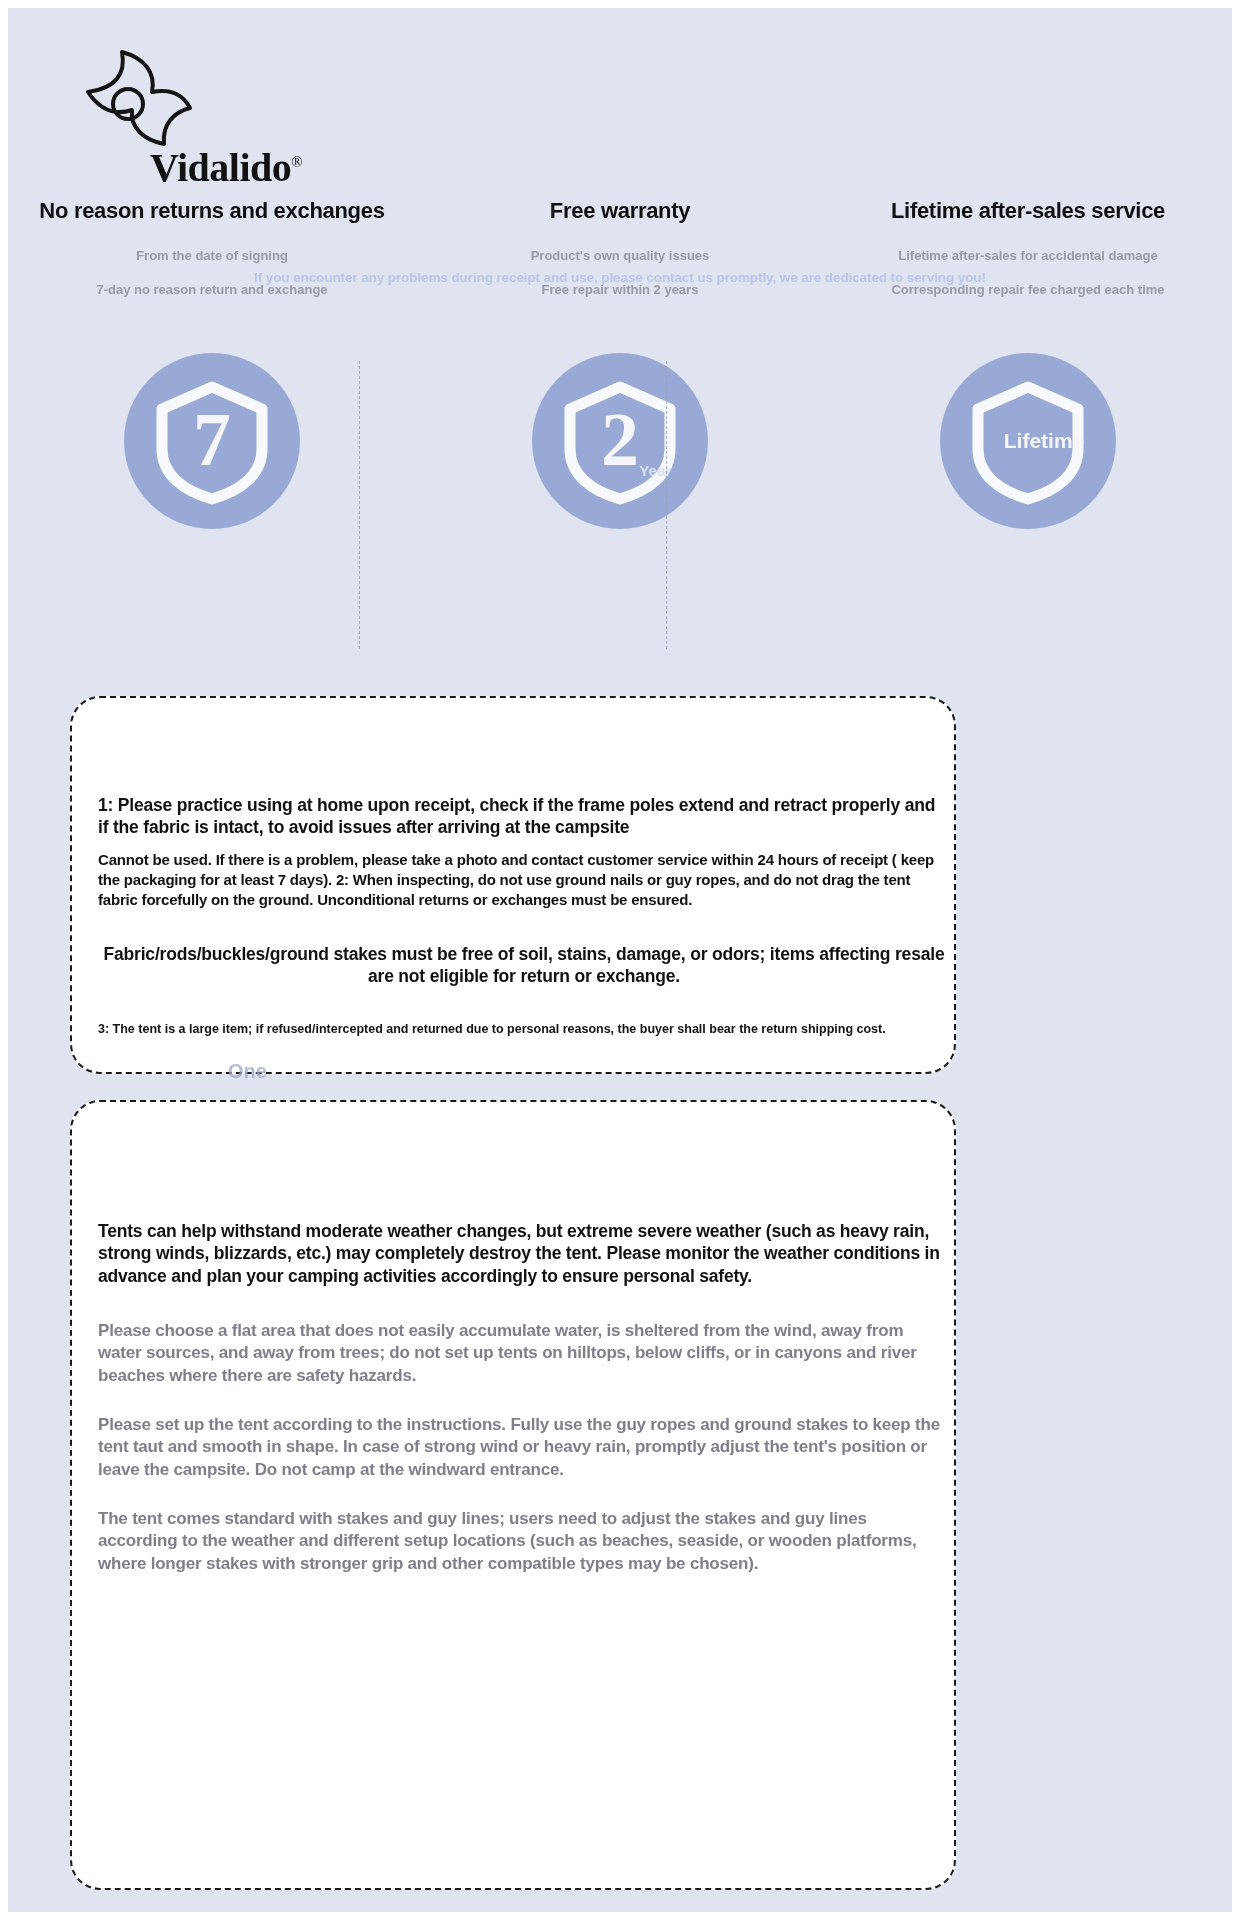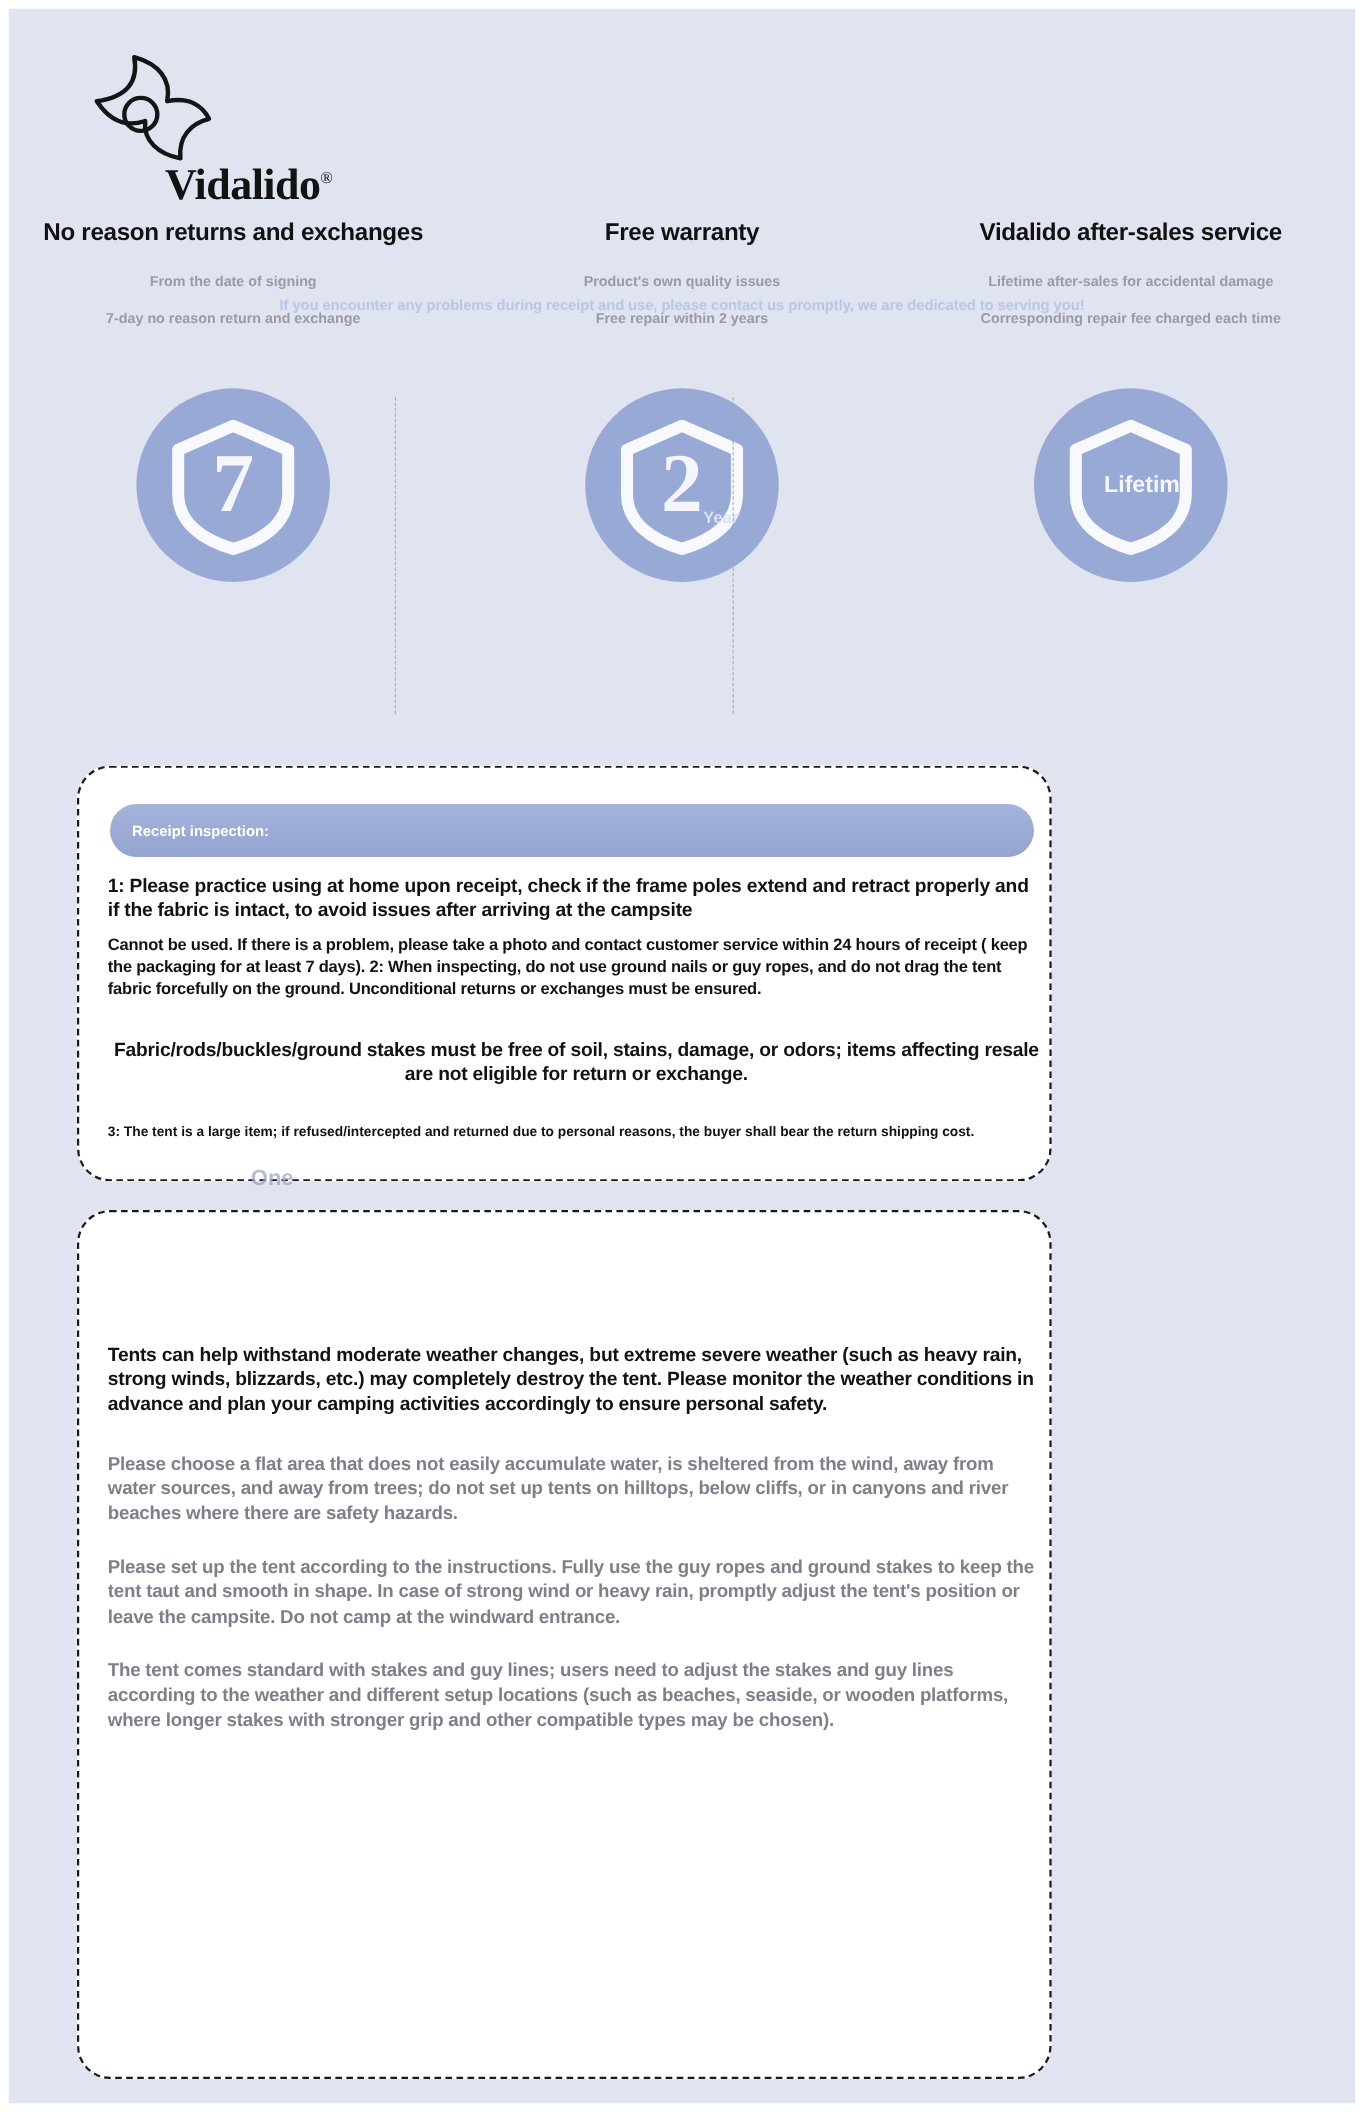--- a/index.html
+++ b/index.html
@@ -324,29 +324,26 @@
 
     <div class="badge-title">
       <div class="b-title" style="left:0px; top:0px; width:408px;">No reason returns and exchanges</div>
       <div class="b-sub1" style="left:0px; top:50px; width:408px;">From the date of signing</div>
       <div class="b-sub2" style="left:0px; top:84px; width:408px;">7-day no reason return and exchange</div>
 
       <div class="b-title" style="left:408px; top:0px; width:408px;">Free warranty</div>
       <div class="b-sub1" style="left:408px; top:50px; width:408px;">Product's own quality issues</div>
       <div class="b-sub2" style="left:408px; top:84px; width:408px;">Free repair within 2 years</div>
 
-      <div class="b-title" style="left:816px; top:0px; width:408px;">Vidalido after-sales service</div>
+      <div class="b-title" style="left:816px; top:0px; width:408px;">Lifetime after-sales service</div>
       <div class="b-sub1" style="left:812px; top:50px; width:416px;">Lifetime after-sales for accidental damage</div>
       <div class="b-sub2" style="left:812px; top:84px; width:416px;">Corresponding repair fee charged each time</div>
     </div>
 
     <div class="panel panel-1">
-      <div class="pill">
-        <span class="pill-label">Receipt inspection:</span>
-      </div>
       <div class="para lvl-lg" style="top:96px;">1: Please practice using at home upon receipt, check if the frame poles extend and retract properly and if the fabric is intact, to avoid issues after arriving at the campsite</div>
       <div class="para lvl-md" style="top:152px;">Cannot be used. If there is a problem, please take a photo and contact customer service within 24 hours of receipt ( keep the packaging for at least 7 days). 2: When inspecting, do not use ground nails or guy ropes, and do not drag the tent fabric forcefully on the ground. Unconditional returns or exchanges must be ensured.</div>
       <div class="para lvl-lg" style="top:245px;text-align:center;">Fabric/rods/buckles/ground stakes must be free of soil, stains, damage, or odors; items affecting resale are not eligible for return or exchange.</div>
       <div class="para lvl-sm" style="top:323px;">3: The tent is a large item; if refused/intercepted and returned due to personal reasons, the buyer shall bear the return shipping cost.</div>
     </div>
     <div class="one-mark">One</div>
 
     <div class="panel panel-2">
       <div class="para lvl-lg" style="top:118px;">Tents can help withstand moderate weather changes, but extreme severe weather (such as heavy rain, strong winds, blizzards, etc.) may completely destroy the tent. Please monitor the weather conditions in advance and plan your camping activities accordingly to ensure personal safety.</div>
       <div class="para lvl-gray" style="top:218px;">Please choose a flat area that does not easily accumulate water, is sheltered from the wind, away from water sources, and away from trees; do not set up tents on hilltops, below cliffs, or in canyons and river beaches where there are safety hazards.</div>

